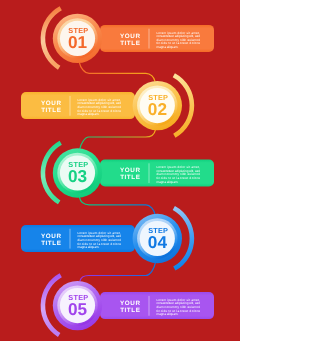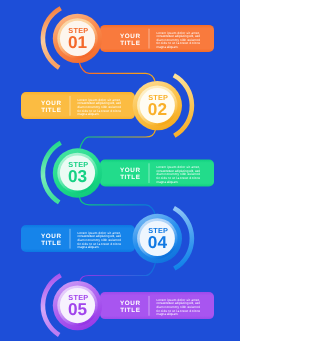--- a/index.html
+++ b/index.html
@@ -1,18 +1,18 @@
 <!DOCTYPE html>
 <html><head>
 <meta charset="utf-8">
 <style>
   html,body{margin:0;padding:0;background:#ffffff;}
   body{width:240px;height:341px;overflow:hidden;
        font-family:"Liberation Sans",sans-serif;-webkit-font-smoothing:antialiased;}
-  #stage{position:relative;width:240px;height:341px;background:#1d4ed8;}
+  #stage{position:relative;width:240px;height:341px;background:#b91c1c;}
   #scene{position:absolute;left:0;top:0;width:240px;height:341px;
          text-rendering:geometricPrecision;}
   #scene text{ -webkit-font-smoothing:antialiased; }
   #stage{ opacity:0.999; }
 </style>
 </head>
 <body>
 
 <div id="stage">
   <svg id="scene" viewBox="0 0 240 341" xmlns="http://www.w3.org/2000/svg">

